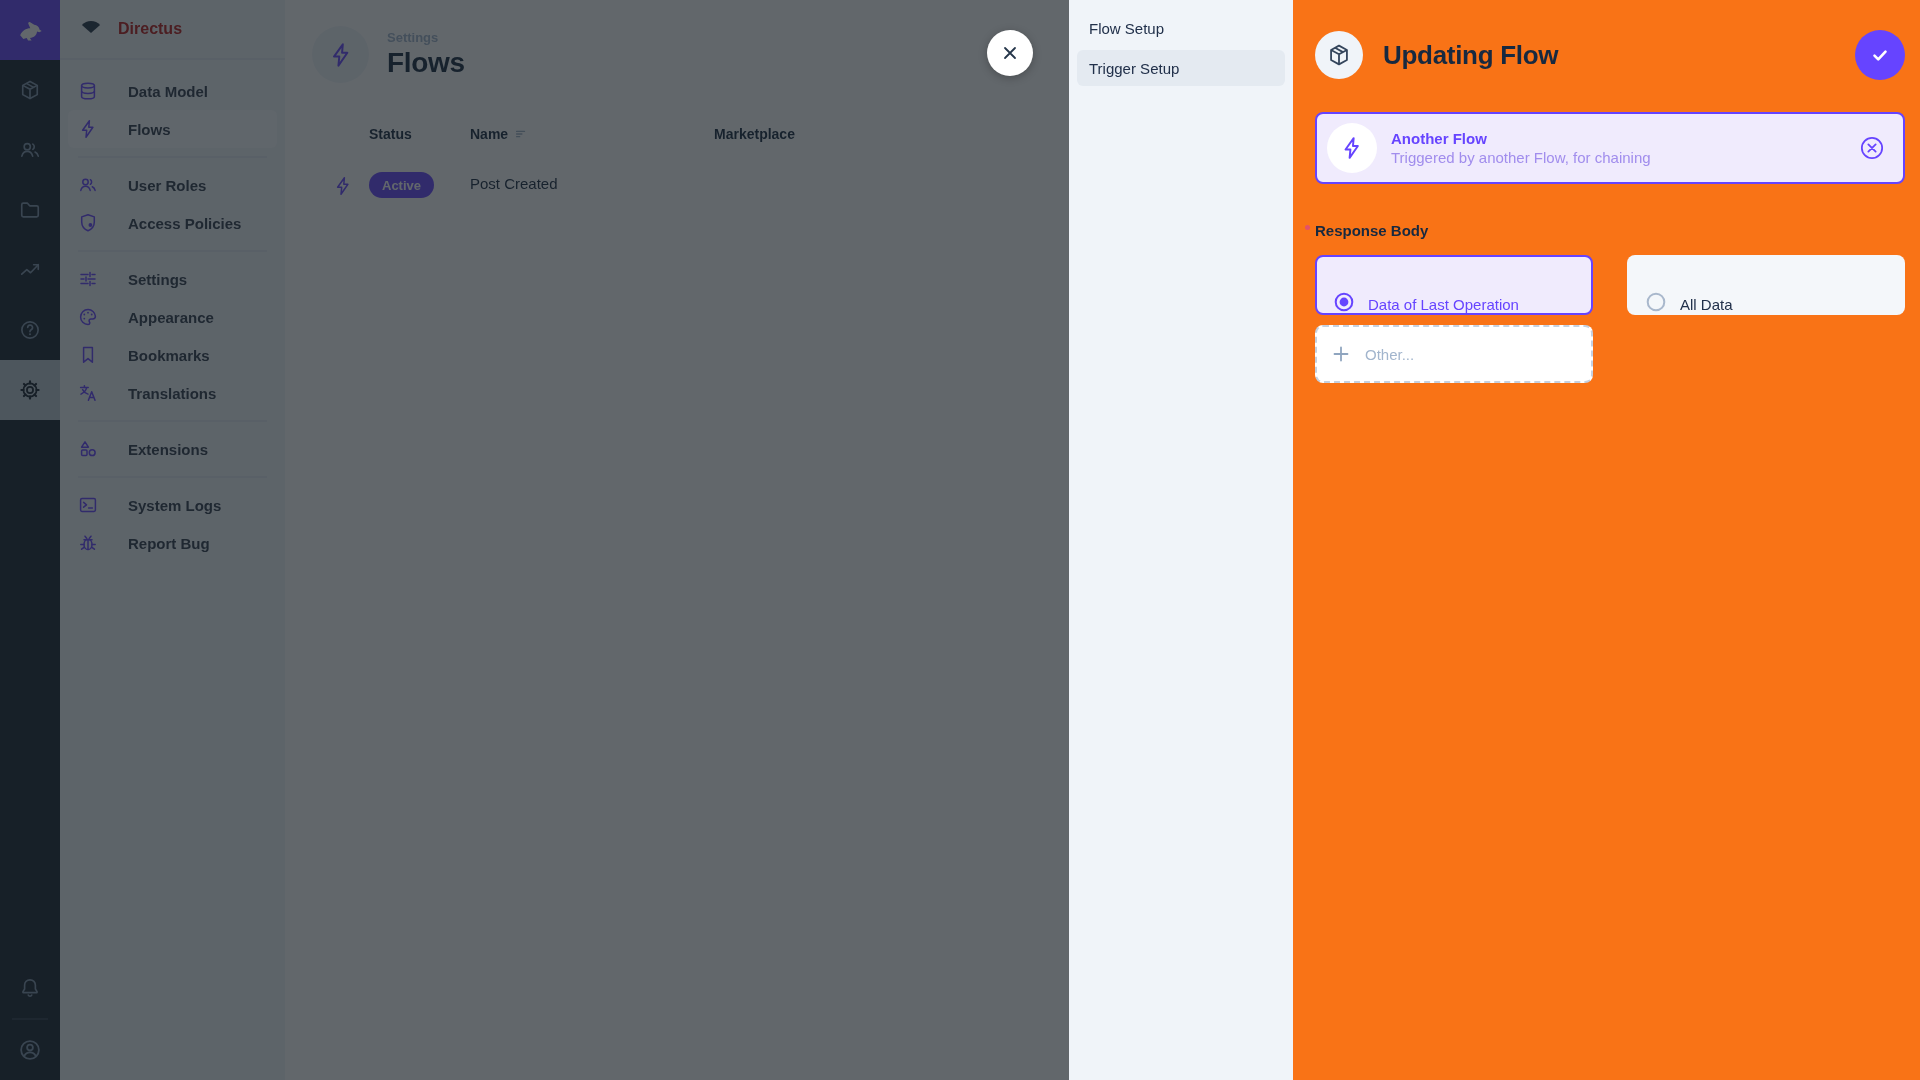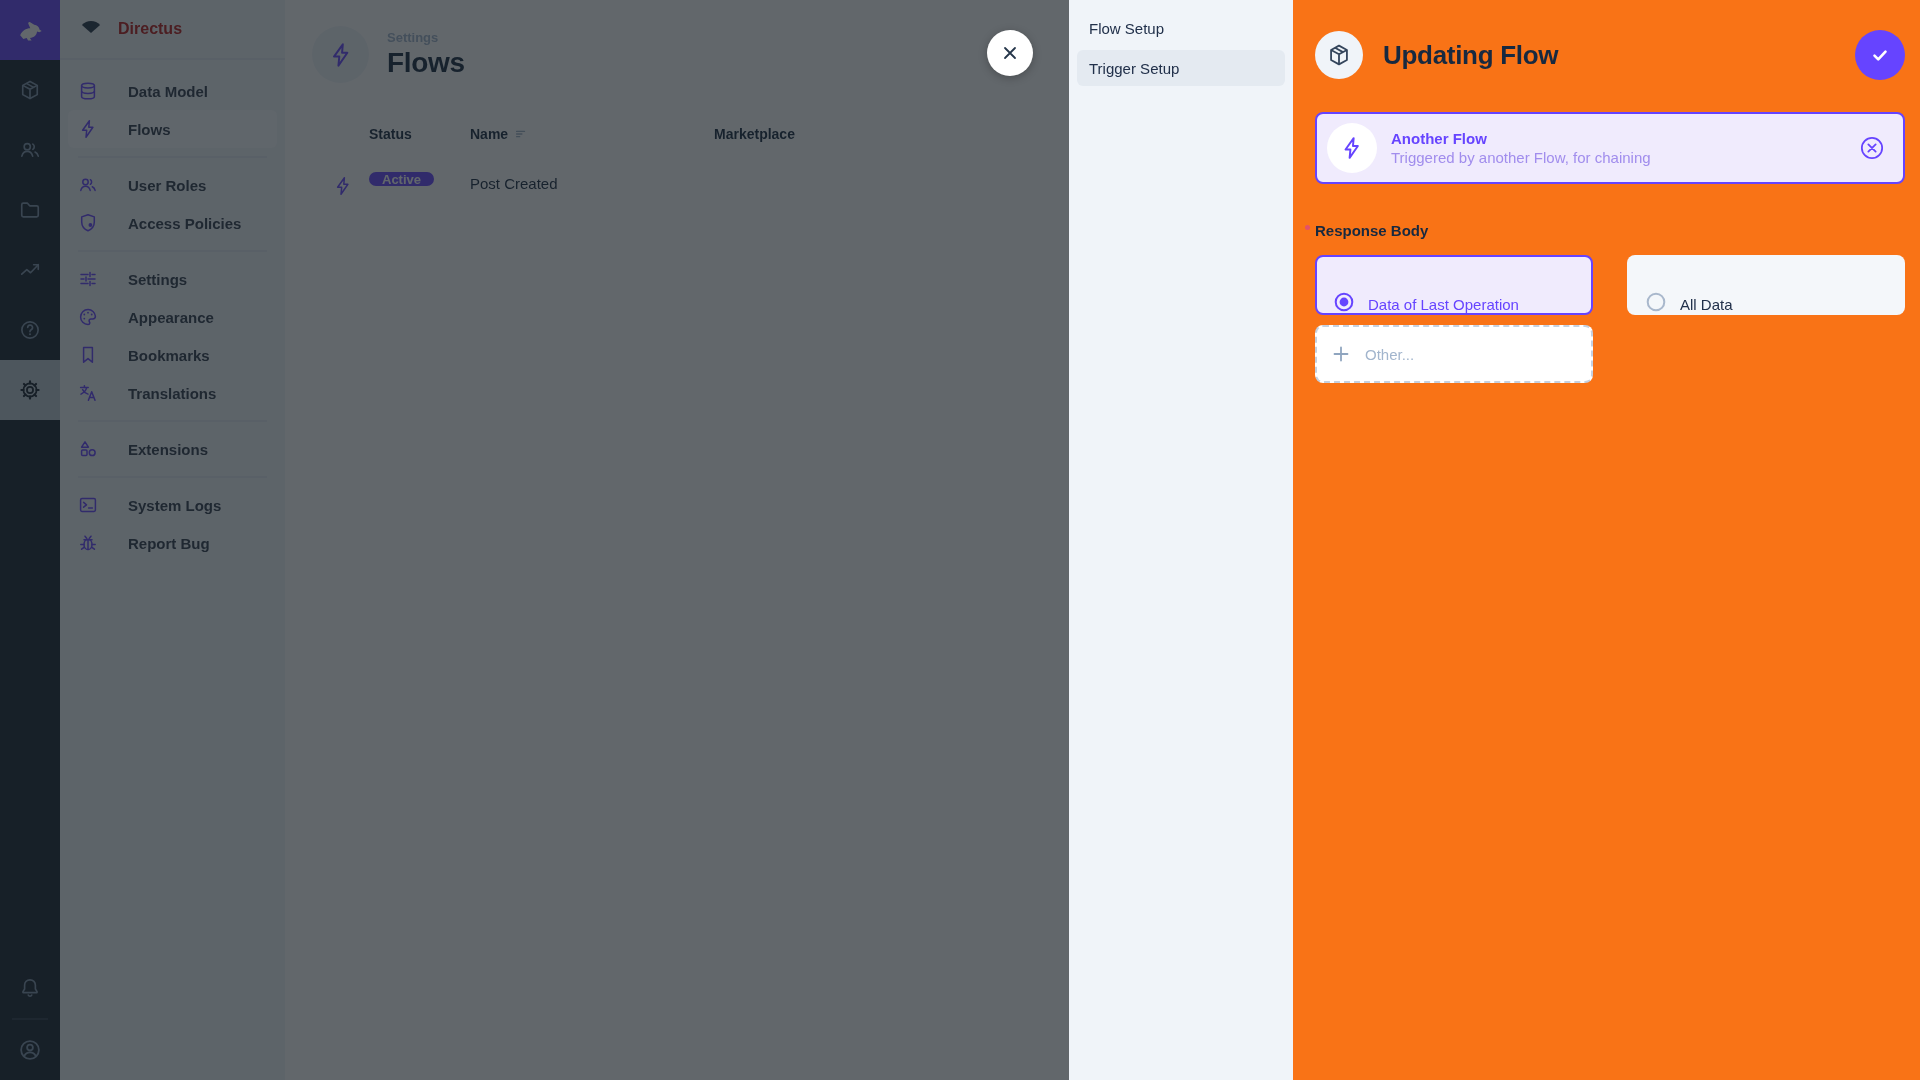--- a/index.html
+++ b/index.html
@@ -29,21 +29,21 @@
   .page-header { position:absolute; left:27px; top:26px; display:flex; gap:18px; align-items:center; }
   .title-circle { width:57px; height:57px; border-radius:50%; background:#f0f4f9; display:grid; place-items:center; color:#6644ff; }
   .breadcrumb { font-size:13px; font-weight:600; color:#a2b5cd; margin-bottom:2px; }
   .page-title { font-size:28px; font-weight:800; color:#172940; letter-spacing:-0.3px; }
   .thead { position:absolute; top:126px; left:0; right:0; height:26px; font-size:14px; font-weight:600; color:#172940; }
   .th-status { position:absolute; left:84px; }
   .th-name { position:absolute; left:185px; display:flex; align-items:center; gap:6px; }
   .th-desc { position:absolute; left:429px; }
   .trow { position:absolute; top:158px; left:0; right:0; height:56px; cursor:pointer; }
   .row-bolt { position:absolute; left:48px; top:18px; color:#6644ff; }
-  .badge { position:absolute; left:84px; top:14px; background:#6644ff; color:#fff; font-size:13px; font-weight:600; height:14px; padding:0 13px; border-radius:13px; display:inline-flex; align-items:center; }
+  .badge { position:absolute; left:84px; top:14px; background:#6644ff; color:#fff; font-size:13px; font-weight:600; height:26px; padding:0 13px; border-radius:13px; display:inline-flex; align-items:center; }
   .cell-name { position:absolute; left:185px; top:17px; font-size:15px; color:#172940; }
 
   
   .overlay { position:absolute; left:0; top:0; width:1069px; height:1080px; background:rgba(23,31,37,0.68); z-index:10; cursor:pointer; }
 
   
   .close-btn { position:absolute; left:987px; top:30px; width:46px; height:46px; border-radius:50%; background:#fff; z-index:12; display:grid; place-items:center; cursor:pointer; box-shadow:0 2px 8px rgba(0,0,0,0.25); }
   .drawer-nav { position:absolute; left:1069px; top:0; width:224px; height:1080px; background:#f0f4f9; z-index:11; padding:10px 8px; }
   .dnav-item { height:36px; display:flex; align-items:center; padding:0 12px; margin-bottom:4px; font-size:15px; color:#21304a; border-radius:6px; cursor:pointer; }
   .dnav-item.active { background:#e4eaf1; }

